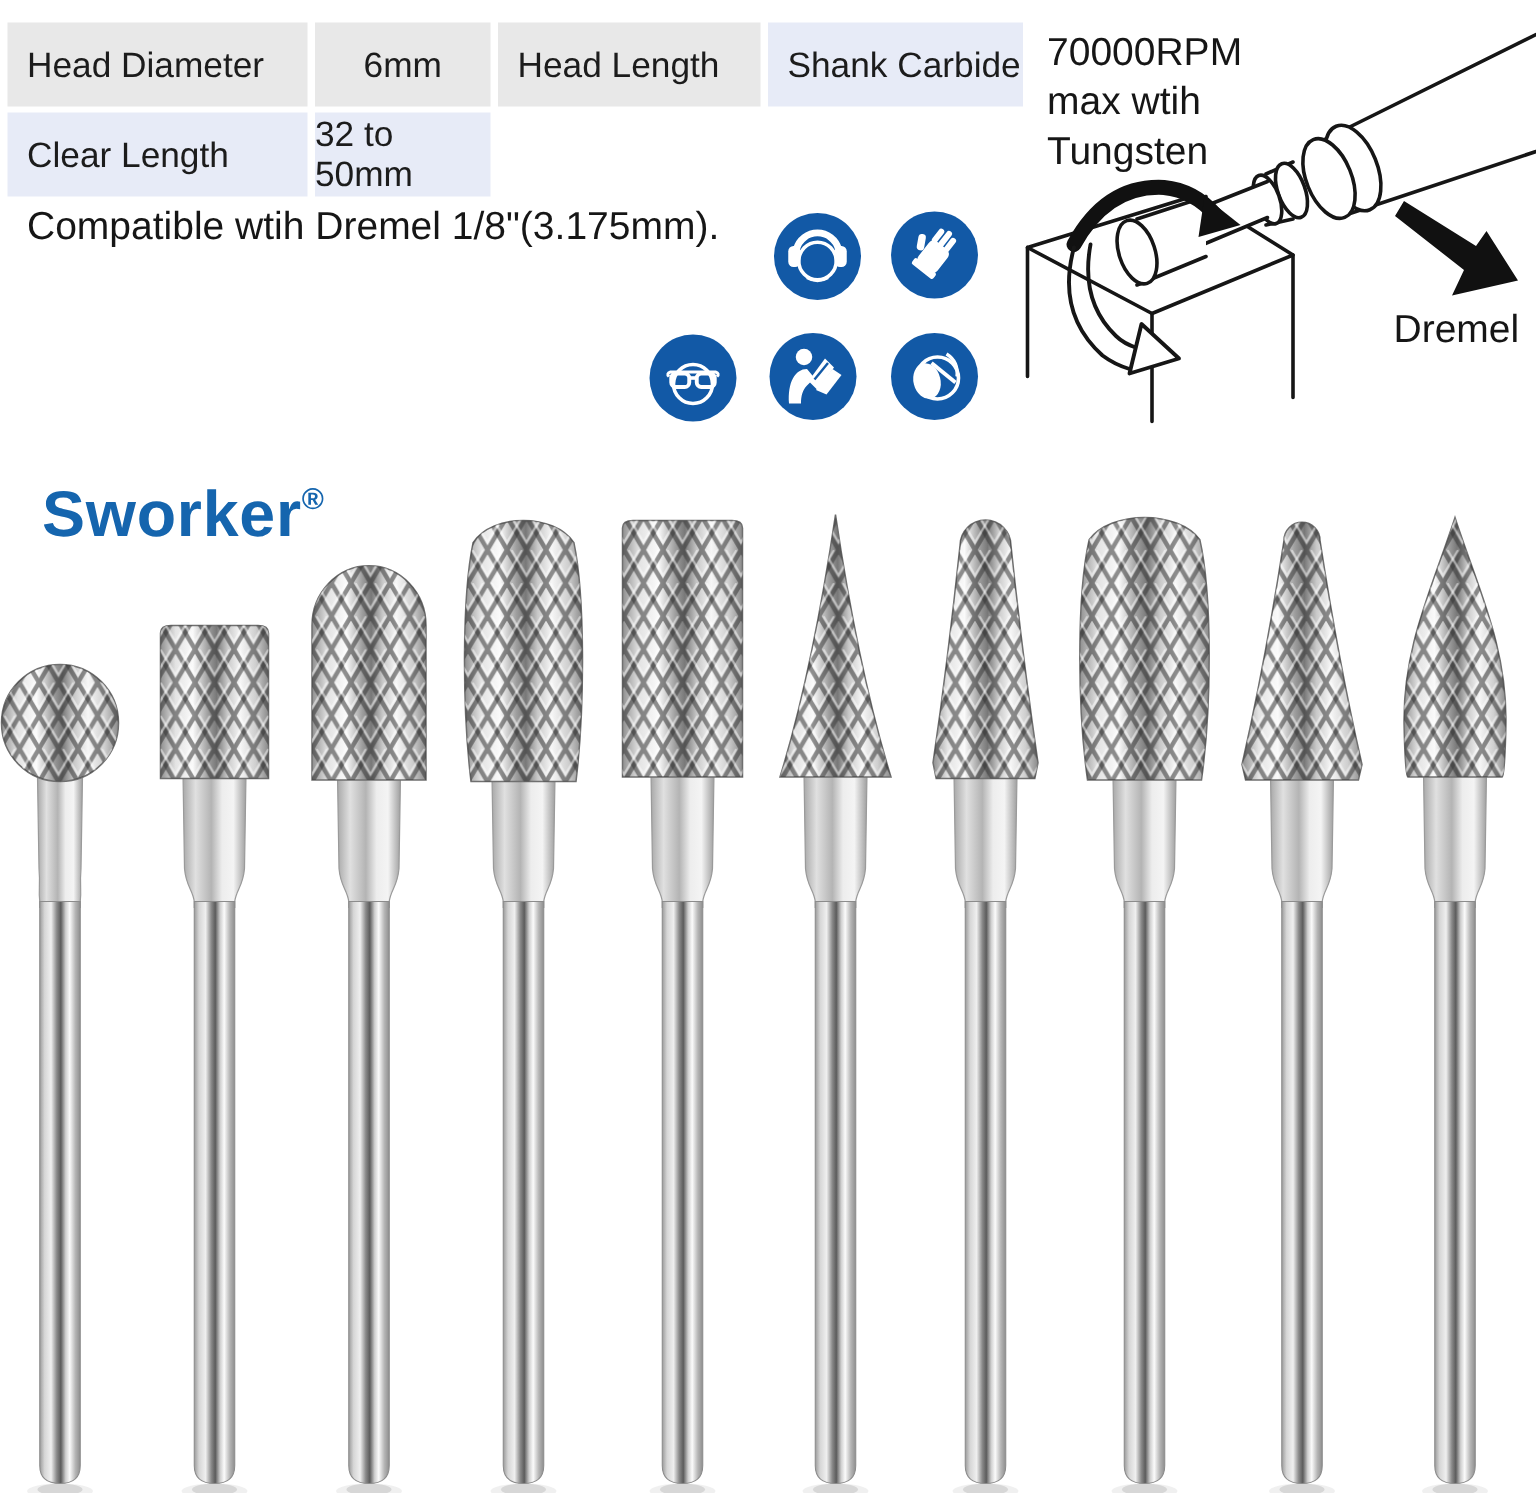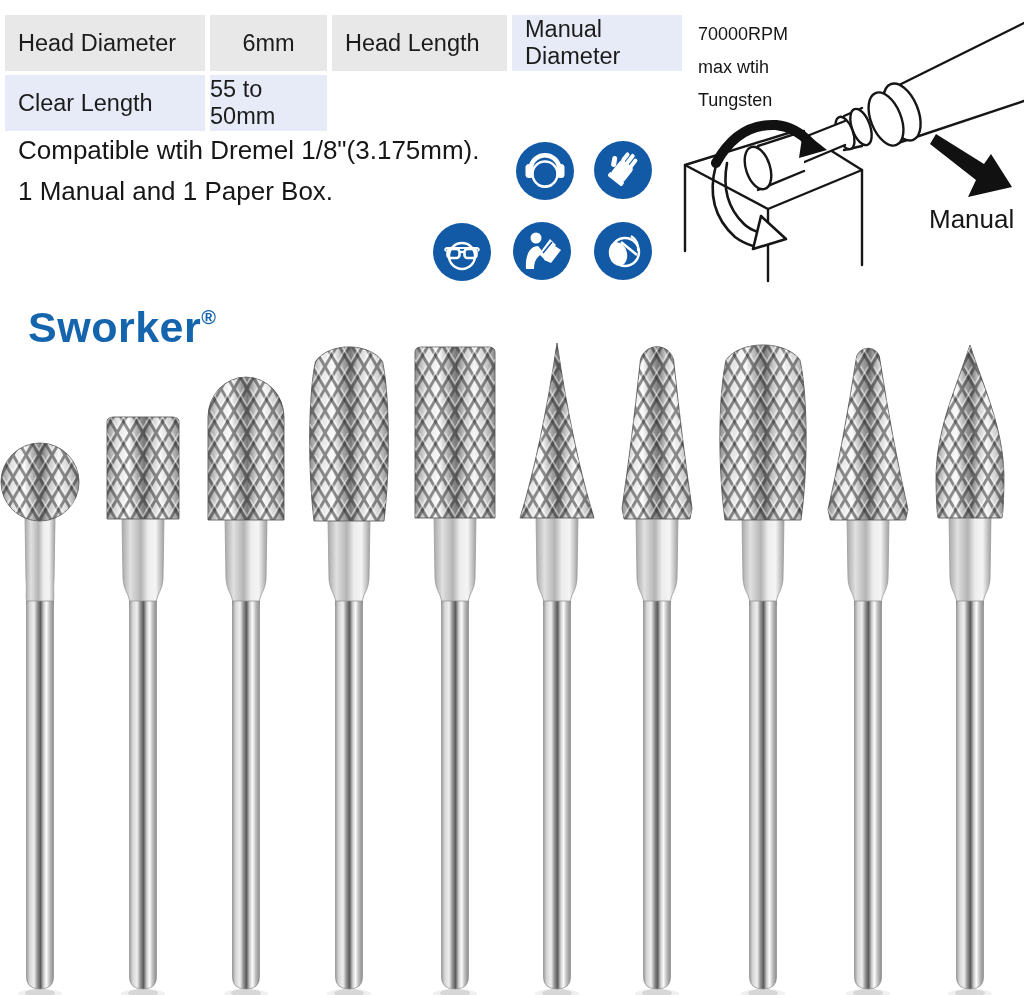--- a/index.html
+++ b/index.html
@@ -24,29 +24,29 @@
   
   .description{
     position:absolute;left:18px;top:117px;
     font-size:26px;line-height:41px;color:#161616;white-space:nowrap;
   }
   
   .safety-icon{position:absolute;width:60px;height:60px;}
   .safety-icon svg{display:block;width:60px;height:60px;}
   
   .brand{
-    position:absolute;left:28px;top:290px;
+    position:absolute;left:28px;top:306px;
     font-size:43px;font-weight:bold;color:var(--brand-blue,#1565ae);
     letter-spacing:0.5px;white-space:nowrap;
   }
   .brand sup{font-size:20px;vertical-align:18px;font-weight:bold;}
   
   .diagram{position:absolute;left:680px;top:0;width:344px;height:270px;}
   .diagram-label-rpm{
-    position:absolute;left:698px;top:5px;font-size:18px;line-height:33px;color:#161616;white-space:nowrap;
+    position:absolute;left:698px;top:5px;font-size:26px;line-height:33px;color:#161616;white-space:nowrap;
   }
   .diagram-label-feeding{
     position:absolute;left:929px;top:191px;font-size:26px;color:#161616;white-space:nowrap;
   }
   
   .burrs{position:absolute;left:0;top:0;width:1024px;height:995px;}
 </style>
 </head>
 <body>
 
@@ -172,28 +172,27 @@
           <path d="M 970,332 C 985.75,380.44 1005,418.5 1003.95,470.4 Q 1003.25,505 1001.5,505 L 938.5,505 Q 936.75,505 936.05,470.4 C 935,418.5 954.25,380.44 970,332 Z" fill="url(#metalHead)" stroke="#6f6f6f" stroke-width="1"></path>
           <path d="M 970,332 C 985.75,380.44 1005,418.5 1003.95,470.4 Q 1003.25,505 1001.5,505 L 938.5,505 Q 936.75,505 936.05,470.4 C 935,418.5 954.25,380.44 970,332 Z" fill="url(#flutes)" stroke="none"></path>
         </g>
       </g>
   </svg>
 
   <div class="spec-table">
     <div class="spec-cell label r1">Head Diameter</div>
     <div class="spec-cell value r1">6mm</div>
     <div class="spec-cell label r1">Head Length</div>
-    <div class="spec-cell label r2">Manual Diameter</div>
+    <div class="spec-cell label r2">Shank Carbide</div>
     <div class="spec-cell label r2">Clear Length</div>
-    <div class="spec-cell value r2">55 to 50mm</div>
+    <div class="spec-cell value r2">32 to 50mm</div>
   </div>
 
   <div class="description">
     <div>Compatible wtih Dremel 1/8"(3.175mm).</div>
-    <div>1 Manual and 1 Paper Box.</div>
   </div>
 
   <div class="safety-icon" style="left:515px;top:128px;">
     <svg viewBox="-30 -30 60 60">
       <circle cx="0" cy="0" r="29" fill="var(--icon-blue,#1259a6)"></circle>
       <circle cx="0" cy="3" r="12.5" fill="none" stroke="#fff" stroke-width="2.4"></circle>
       <path d="M -14,-5 A 14.5 14.5 0 0 1 14,-5" fill="none" stroke="#fff" stroke-width="4.6"></path>
       <rect x="-19.5" y="-7" width="8" height="14" rx="3.5" fill="#fff"></rect>
       <rect x="11.5" y="-7" width="8" height="14" rx="3.5" fill="#fff"></rect>
       <path d="M -7,14 Q 0,18 7,14" fill="none" stroke="#fff" stroke-width="2.2"></path>
@@ -289,15 +288,15 @@
       </g>
 
       <polygon points="256,121 304,151 311,141 332,174 288,184 296,167 250,131" fill="#111" stroke="none"></polygon>
     </g>
   </svg>
   <div class="diagram-label-rpm">
     <div>70000RPM</div>
     <div>max wtih</div>
     <div>Tungsten</div>
   </div>
-  <div class="diagram-label-feeding">Manual</div>
+  <div class="diagram-label-feeding">Dremel</div>
 
 </div>
 
 </body></html>

